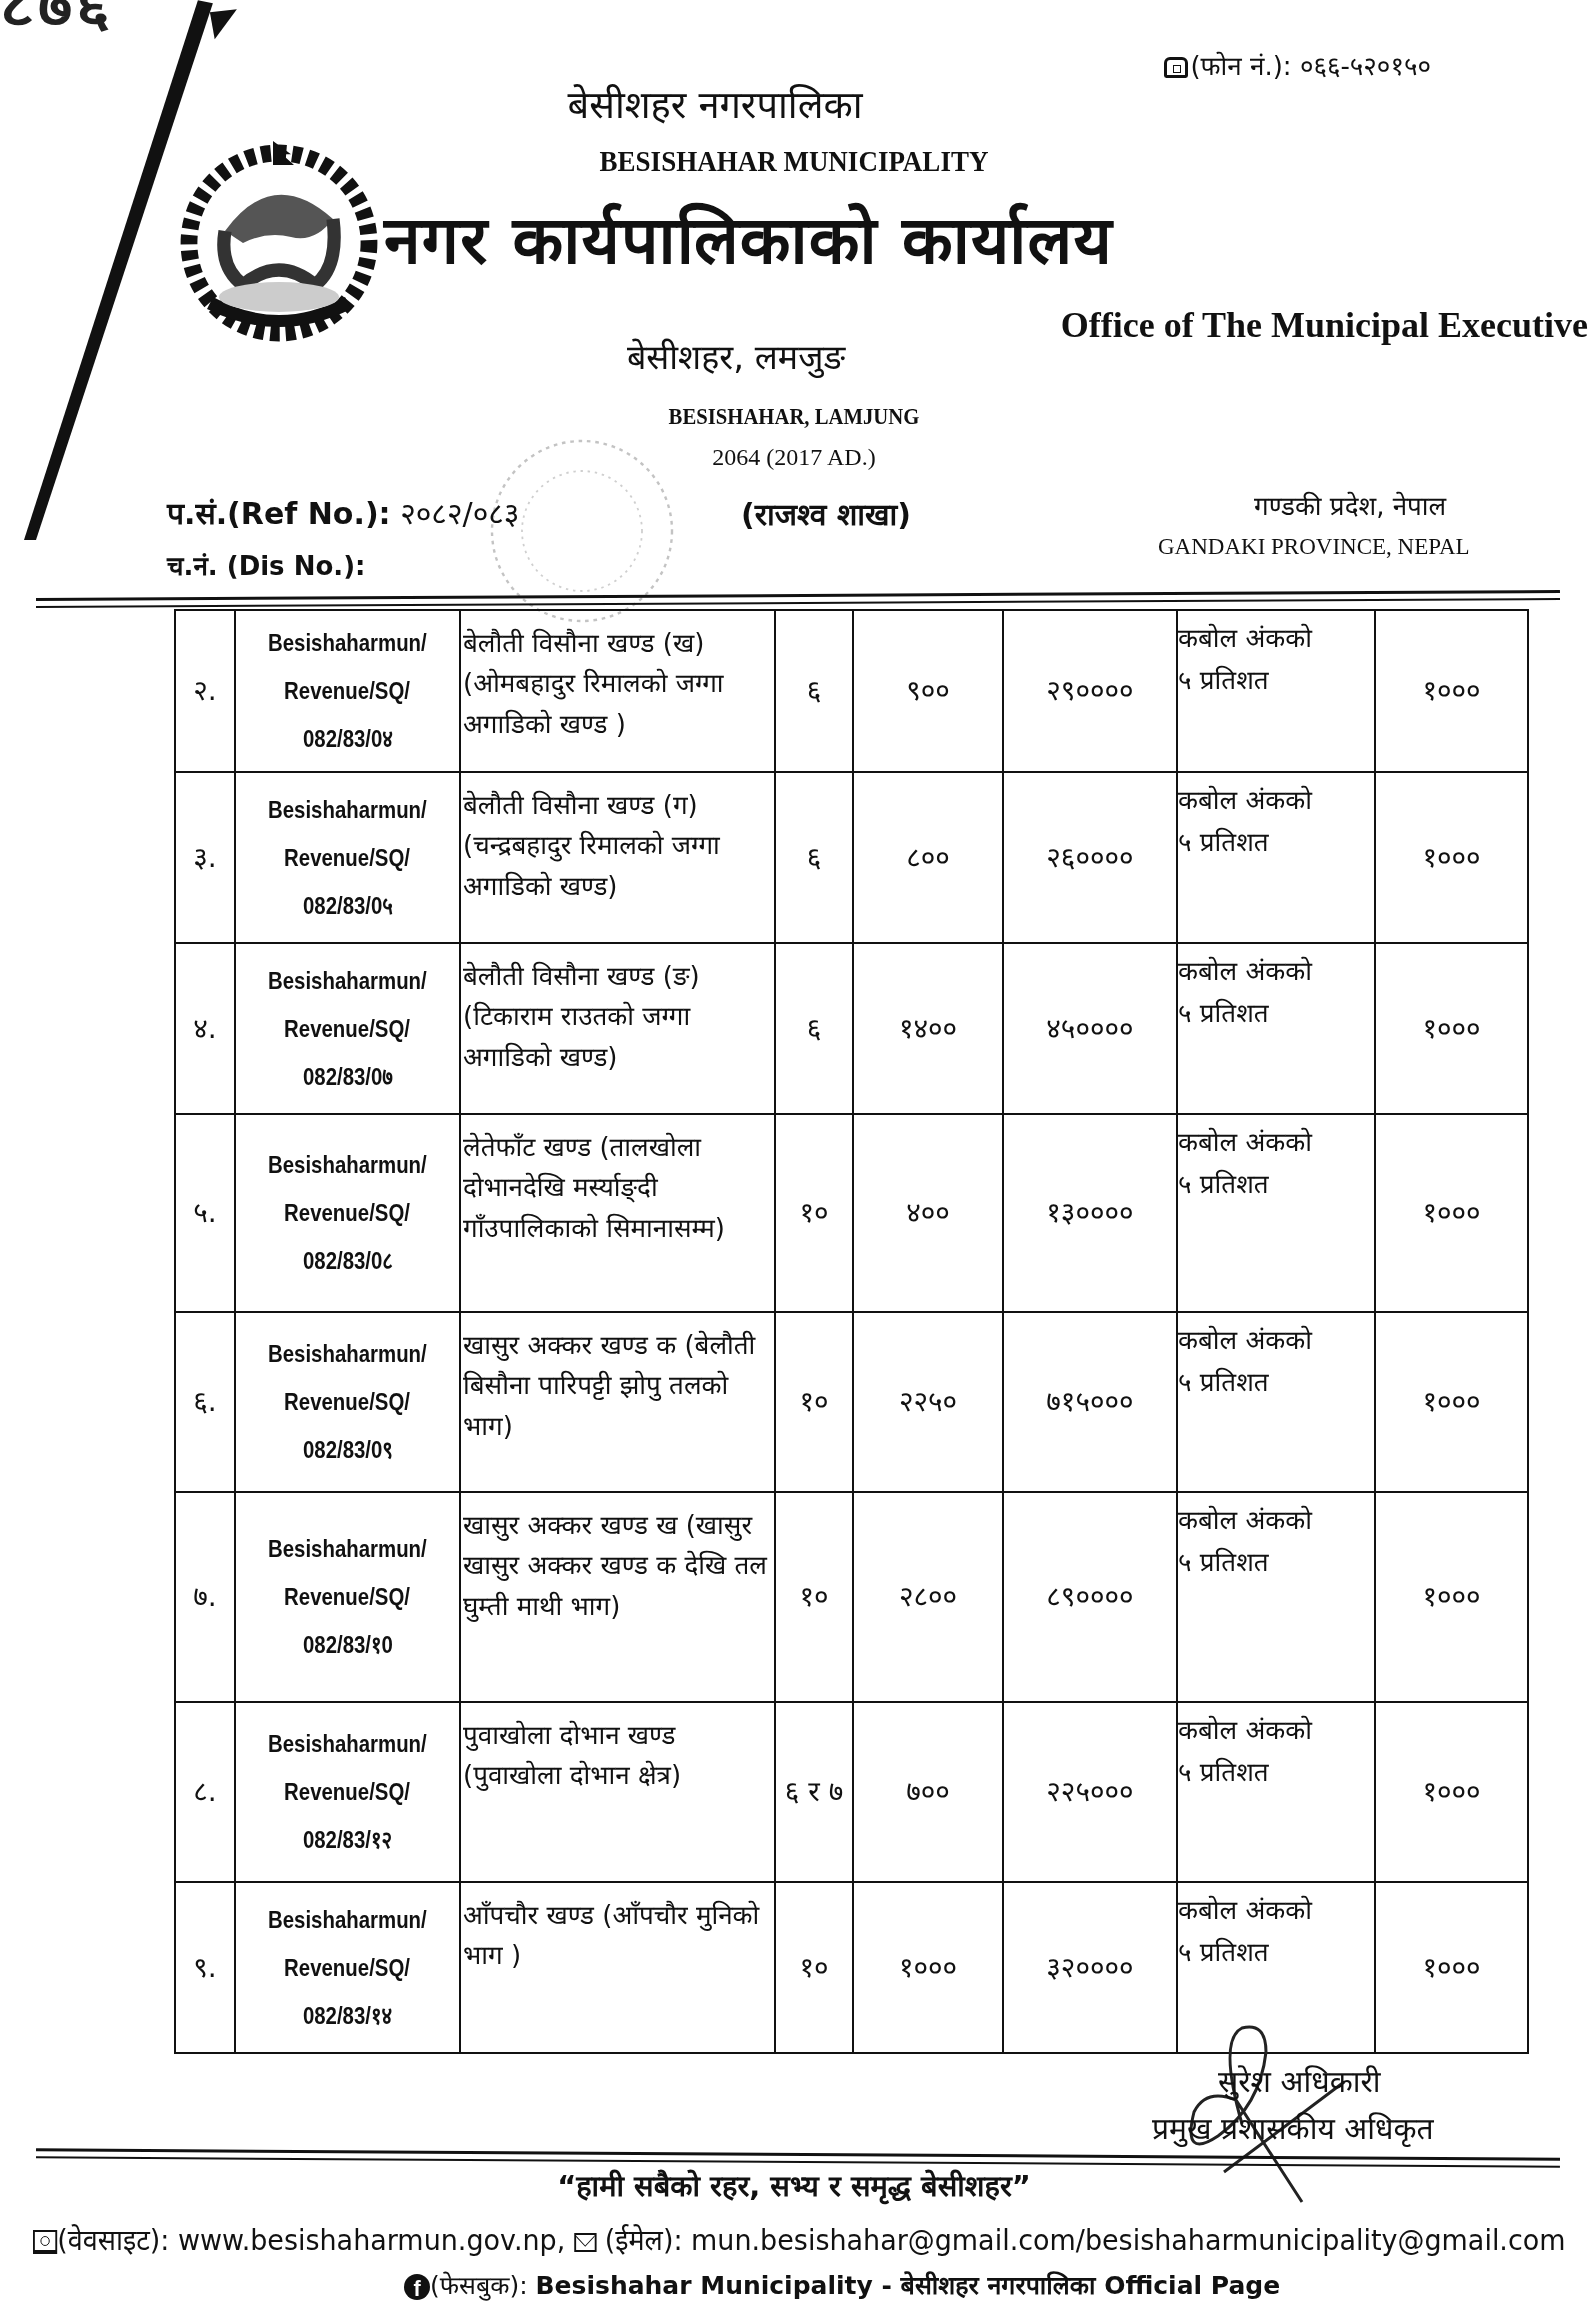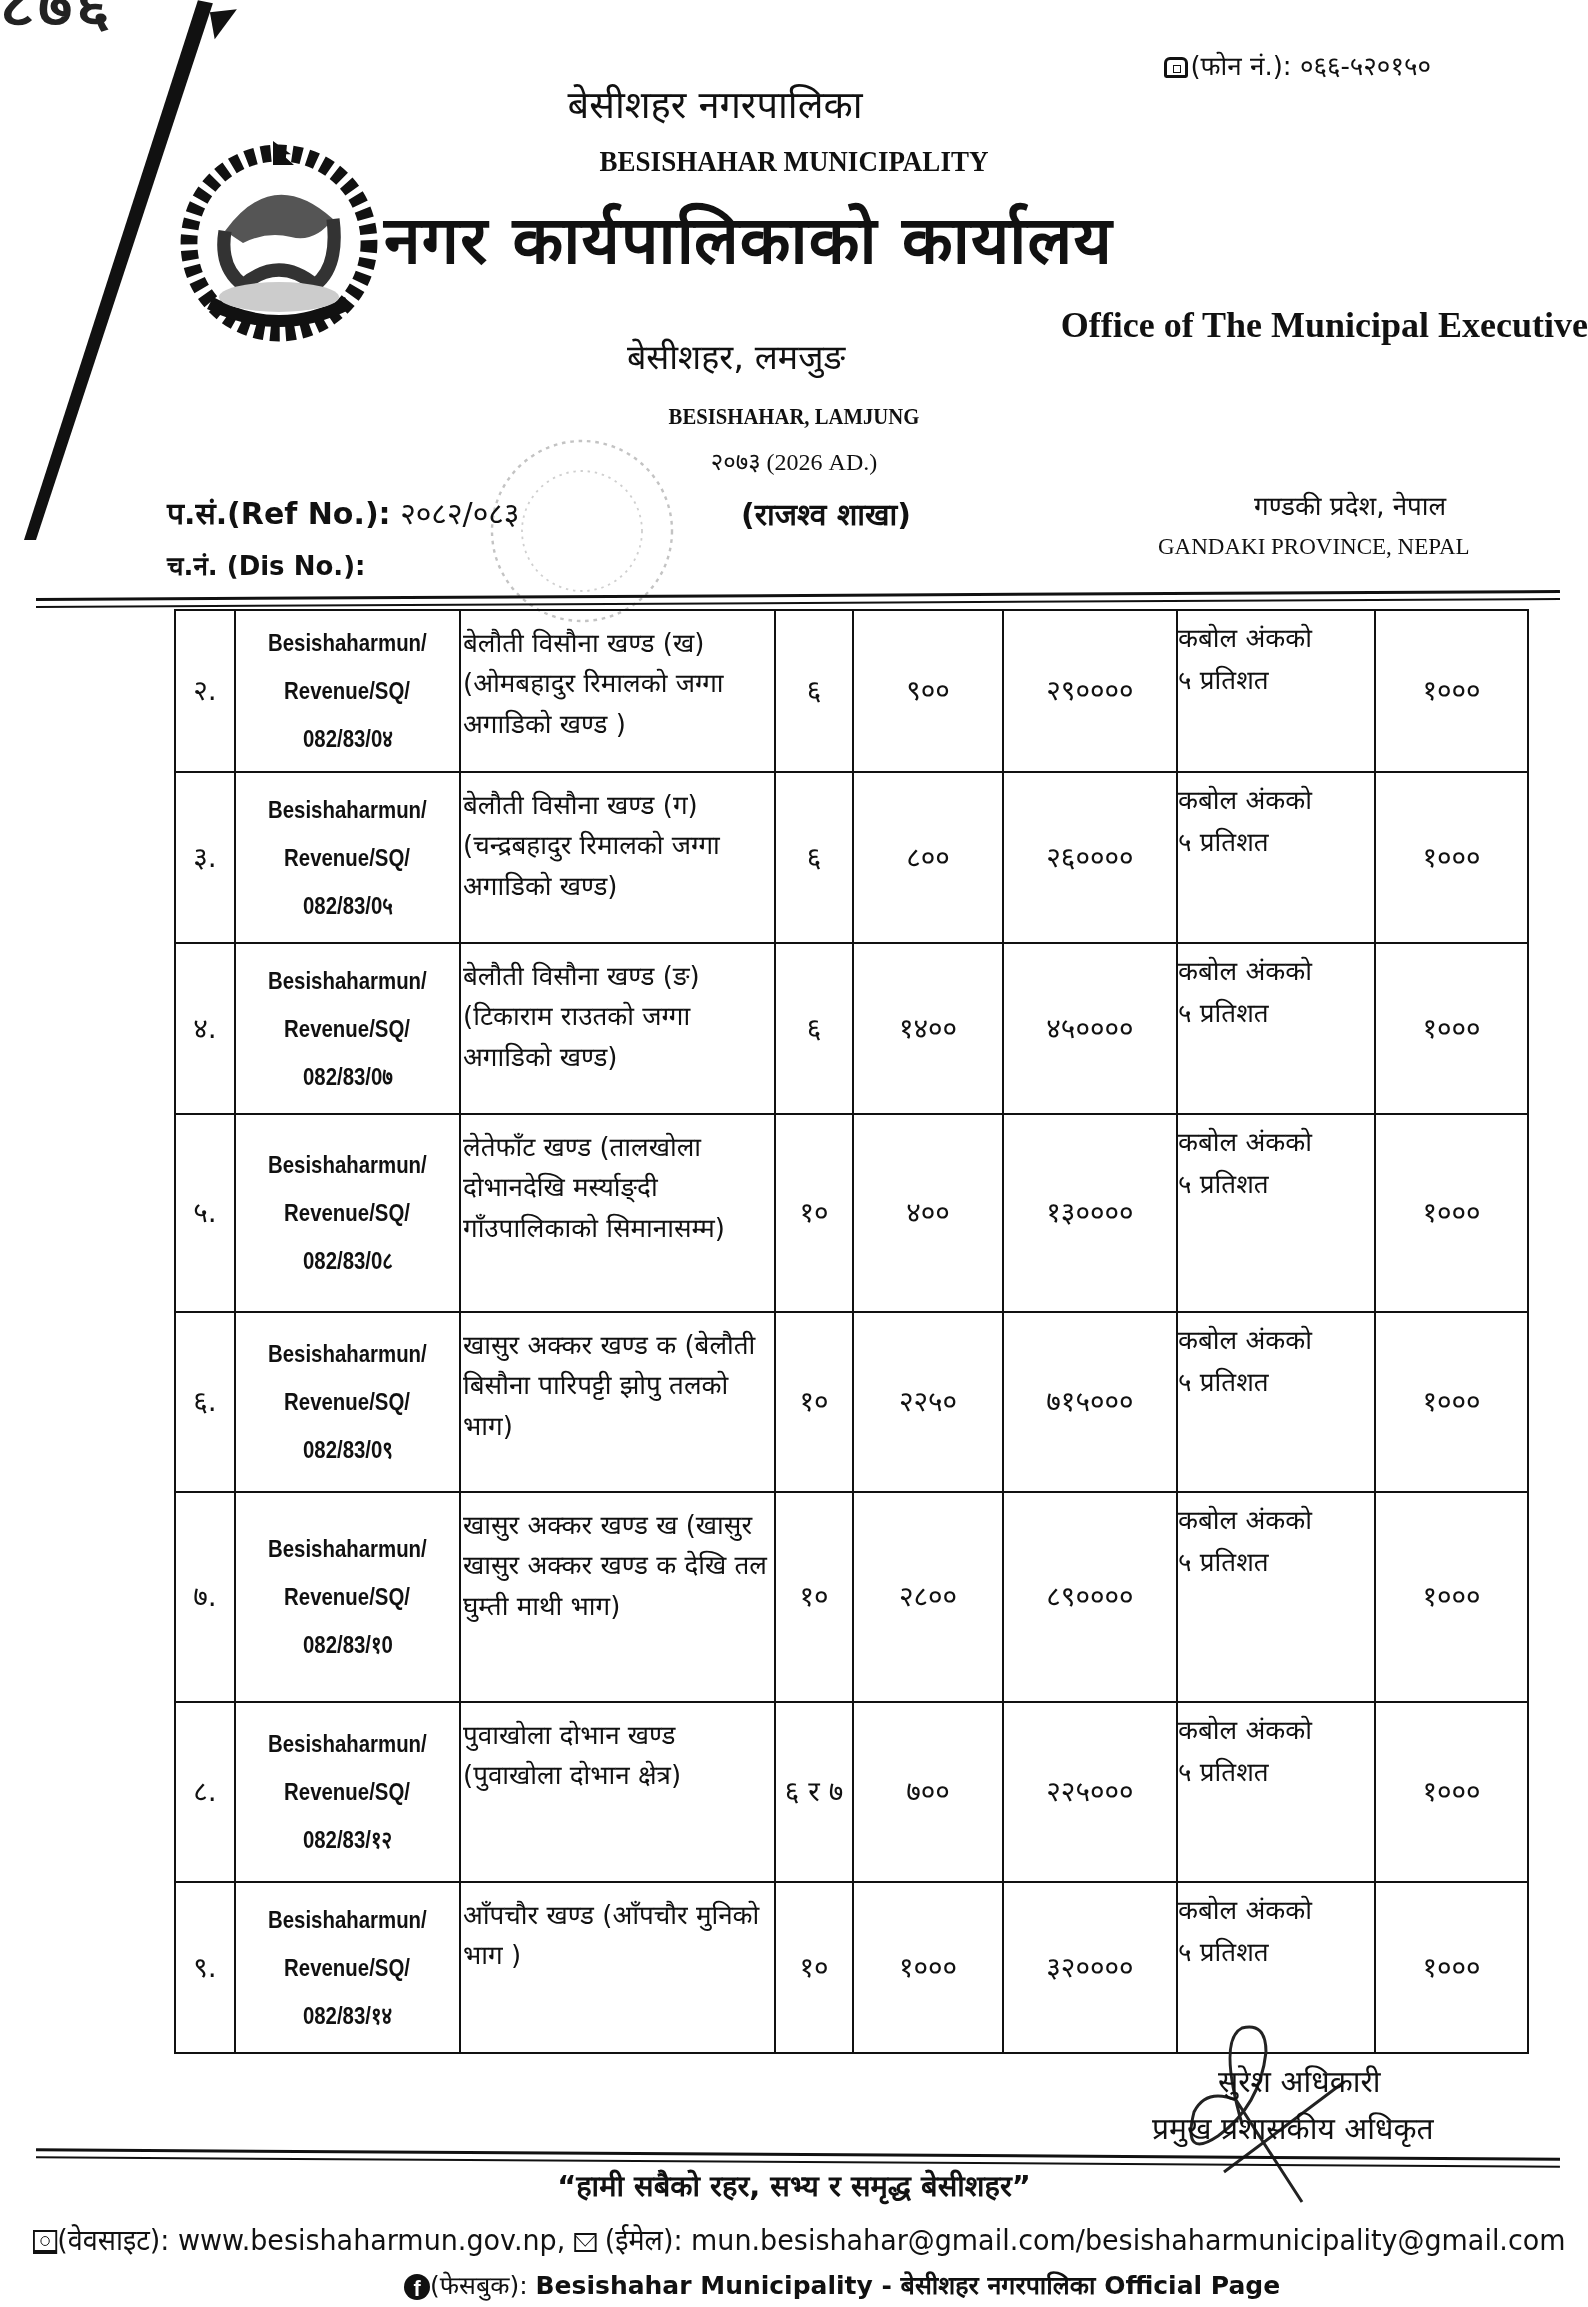--- a/index.html
+++ b/index.html
@@ -88,21 +88,21 @@
   <path d="M 70 280 Q 180 340 290 280 L 300 300 Q 180 360 60 300 Z" fill="#111"></path>
   <ellipse cx="180" cy="280" rx="100" ry="25" fill="#ccc"></ellipse>
 </svg>
 
 <div id="title-np" class="abs">बेसीशहर नगरपालिका</div>
 <div id="title-en" class="abs serif">BESISHAHAR MUNICIPALITY</div>
 <div id="office-np" class="abs">नगर कार्यपालिकाको कार्यालय</div>
 <div id="office-en" class="abs serif">Office of The Municipal Executive</div>
 <div id="location-np" class="abs">बेसीशहर, लमजुङ</div>
 <div id="location-en" class="abs serif">BESISHAHAR, LAMJUNG</div>
-<div id="established" class="abs serif">२०७३ (2026 AD.)</div>
+<div id="established" class="abs serif">2064 (2017 AD.)</div>
 
 <svg id="stamp" class="abs" viewBox="0 0 340 330">
   <circle cx="170" cy="165" r="150" fill="none" stroke="#555" stroke-width="4" stroke-dasharray="6 8"></circle>
   <circle cx="170" cy="165" r="100" fill="none" stroke="#777" stroke-width="3" stroke-dasharray="4 8"></circle>
 </svg>
 
 <div id="ref-no" class="abs">
   <span class="lbl">प.सं.(Ref No.):</span>
   <span>२०८२/०८३</span>
 </div>

